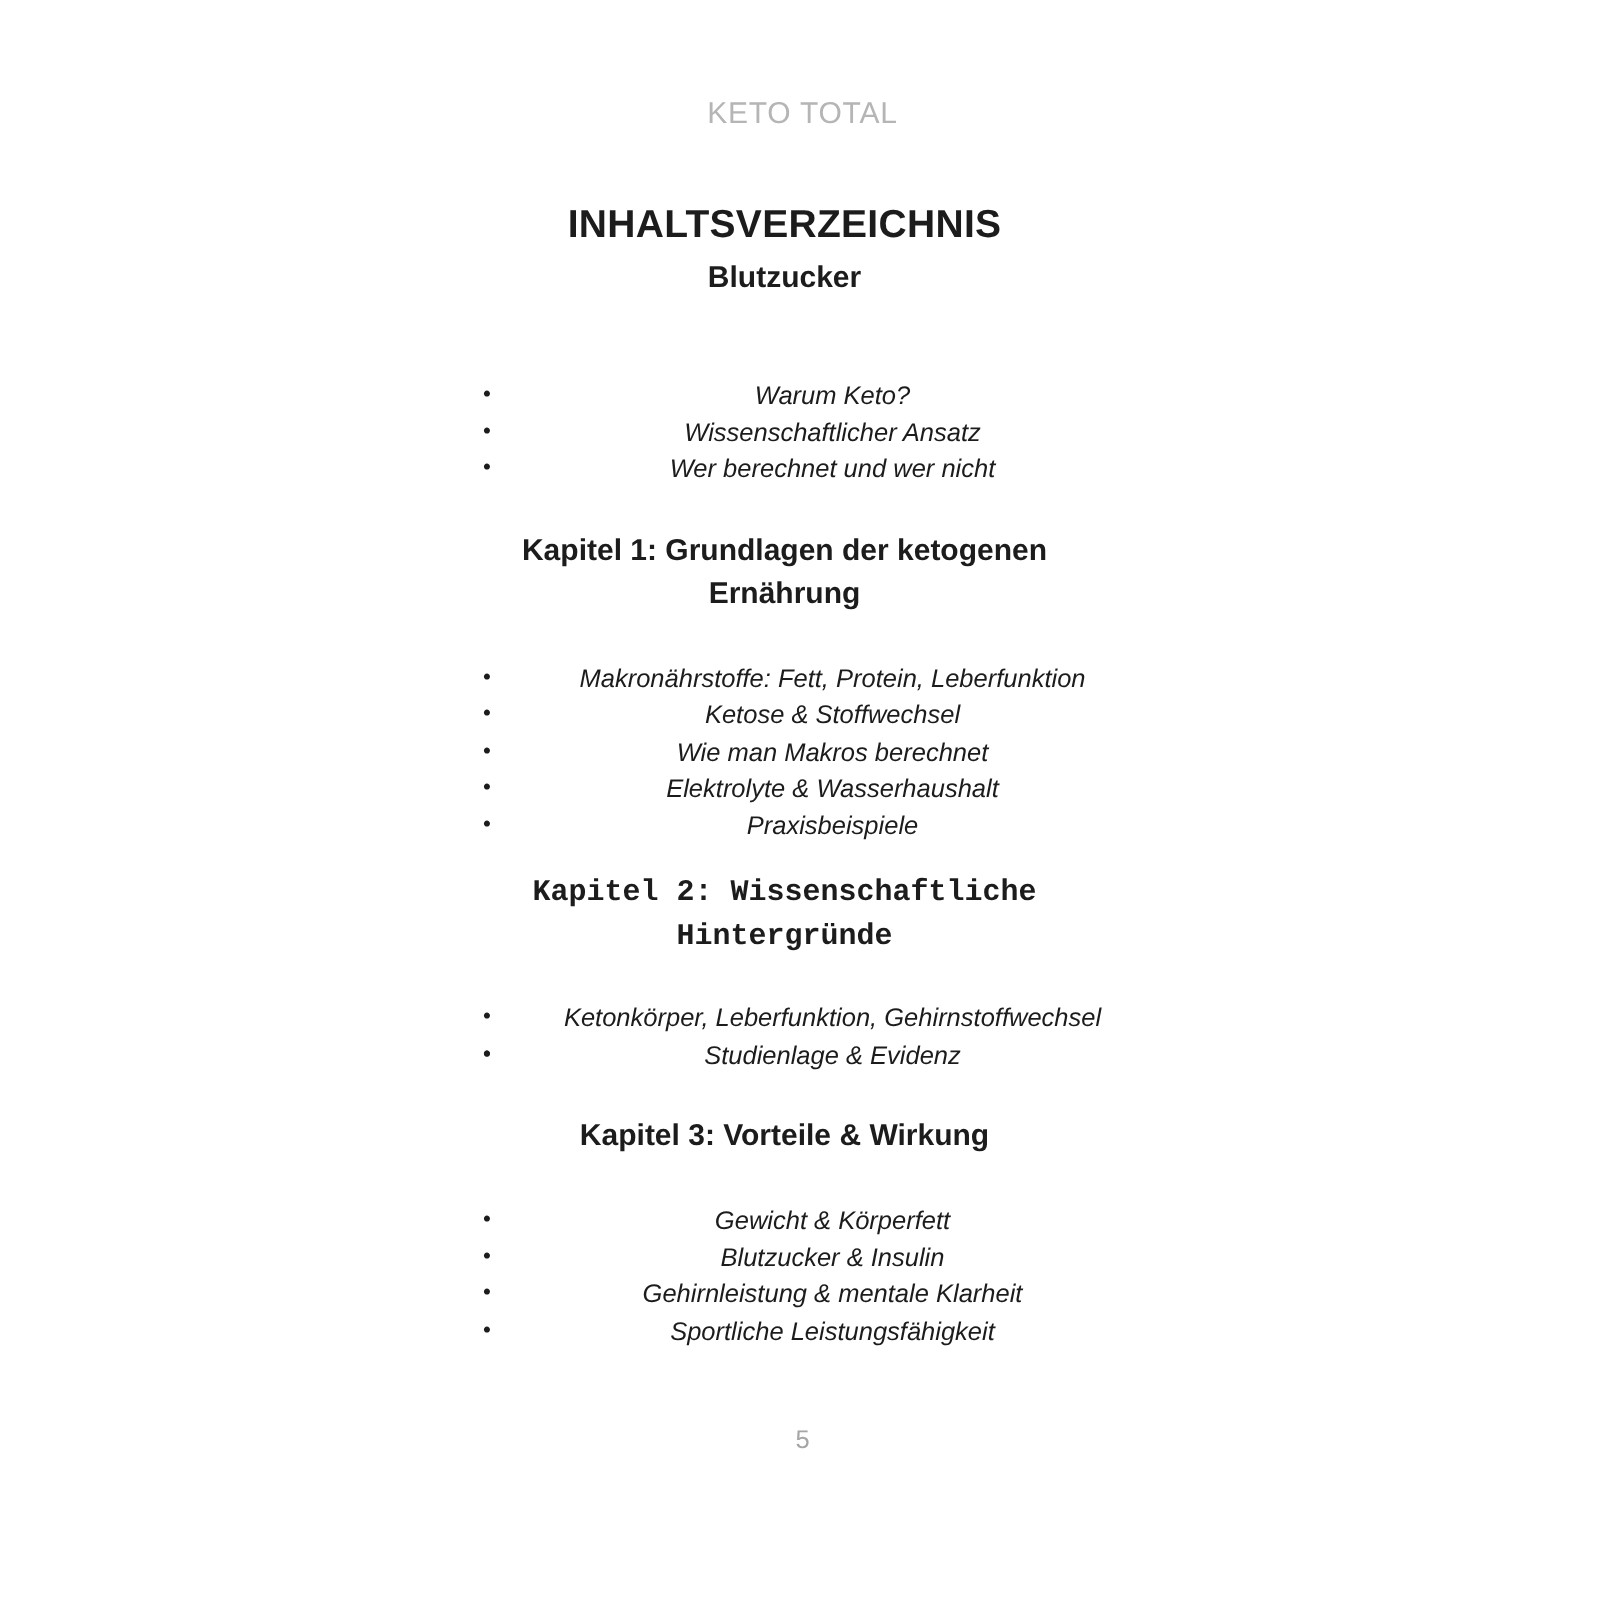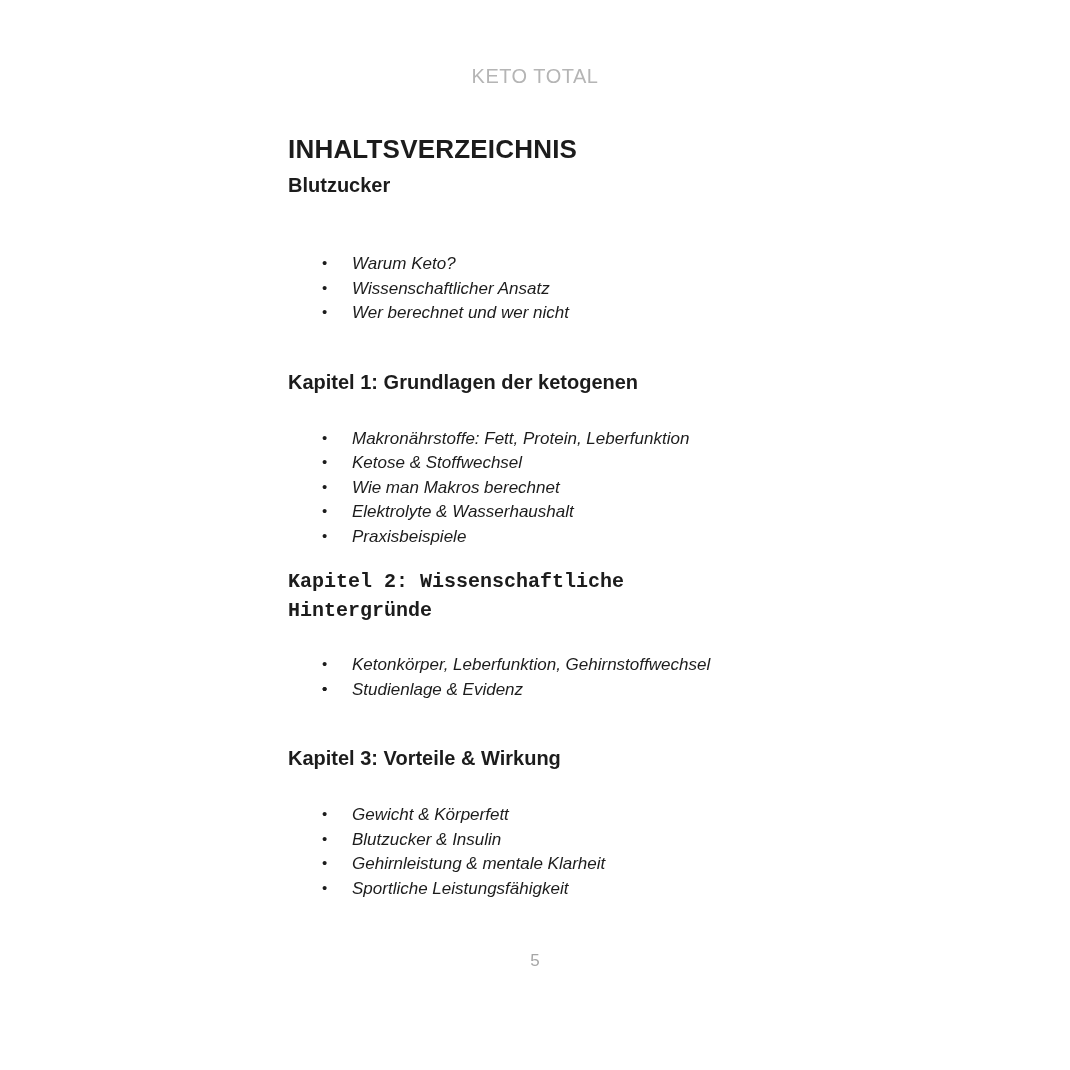--- a/index.html
+++ b/index.html
@@ -17,32 +17,33 @@
     text-align: center;
     font-size: 20px;
     line-height: 24px;
     letter-spacing: 0.5px;
     color: #b5b5b5;
   }
 
   .content {
     margin-left: 288px;
     width: 470px;
+    text-align: center;
   }
 
   .toc-title {
     margin-top: 46px;
     font-size: 26px;
     line-height: 30px;
     font-weight: bold;
     letter-spacing: 0.2px;
   }
 
   .section-heading {
-    margin-top: 42px;
+    margin-top: 27px;
     font-size: 20px;
     line-height: 29px;
     font-weight: bold;
   }
   .section-heading.first { margin-top: 8px; line-height: 26px; }
   .section-heading.mt-31 { margin-top: 18px; font-family: Liberation Mono, monospace; }
 
   ul.toc-list {
     list-style: none;
     margin-top: 30px;
@@ -96,20 +97,21 @@
         <span>Wissenschaftlicher Ansatz</span>
       </li>
       <li>
         <span class="bullet">•</span>
         <span>Wer berechnet und wer nicht</span>
       </li>
     </ul>
 
     <div class="section-heading">
       <div>Kapitel 1: Grundlagen der ketogenen</div>
+      <div>Ernährung</div>
     </div>
     <ul class="toc-list">
       <li>
         <span class="bullet">•</span>
         <span>Makronährstoffe: Fett, Protein, Leberfunktion</span>
       </li>
       <li>
         <span class="bullet">•</span>
         <span>Ketose &amp; Stoffwechsel</span>
       </li>

